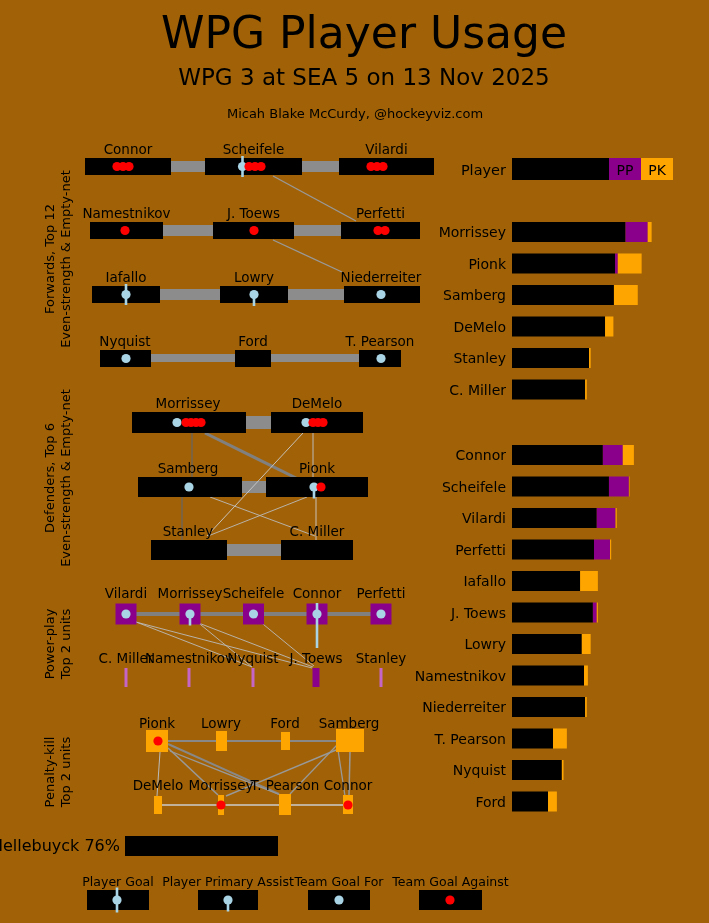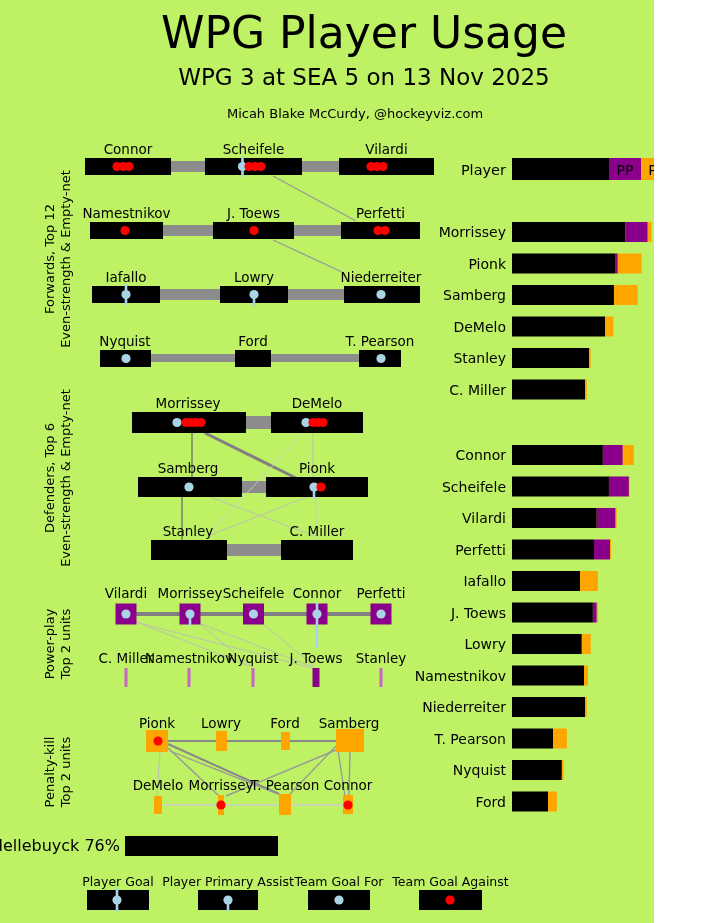--- a/index.html
+++ b/index.html
@@ -1,16 +1,16 @@
 <!DOCTYPE html>
 <html><head>
 <meta charset="utf-8">
 <style>
   html,body{margin:0;padding:0;background:#ffffff;}
-  .fig{position:relative;width:654px;height:923px;font-family:"DejaVu Sans",sans-serif;background:#bef264;overflow:hidden;}
+  .fig{position:relative;width:709px;height:923px;font-family:"DejaVu Sans",sans-serif;background:#a16207;overflow:hidden;}
   svg{display:block;}
   text{font-family:"DejaVu Sans",sans-serif;fill:#000;}
 </style>
 </head>
 <body>
 
 <div class="fig">
   <svg id="viz" width="709" height="923" viewBox="0 0 709 923">
     <text x="364" y="48" text-anchor="middle" font-size="44">WPG Player Usage</text>
     <text x="364" y="85" text-anchor="middle" font-size="23">WPG 3 at SEA 5 on 13 Nov 2025</text>

